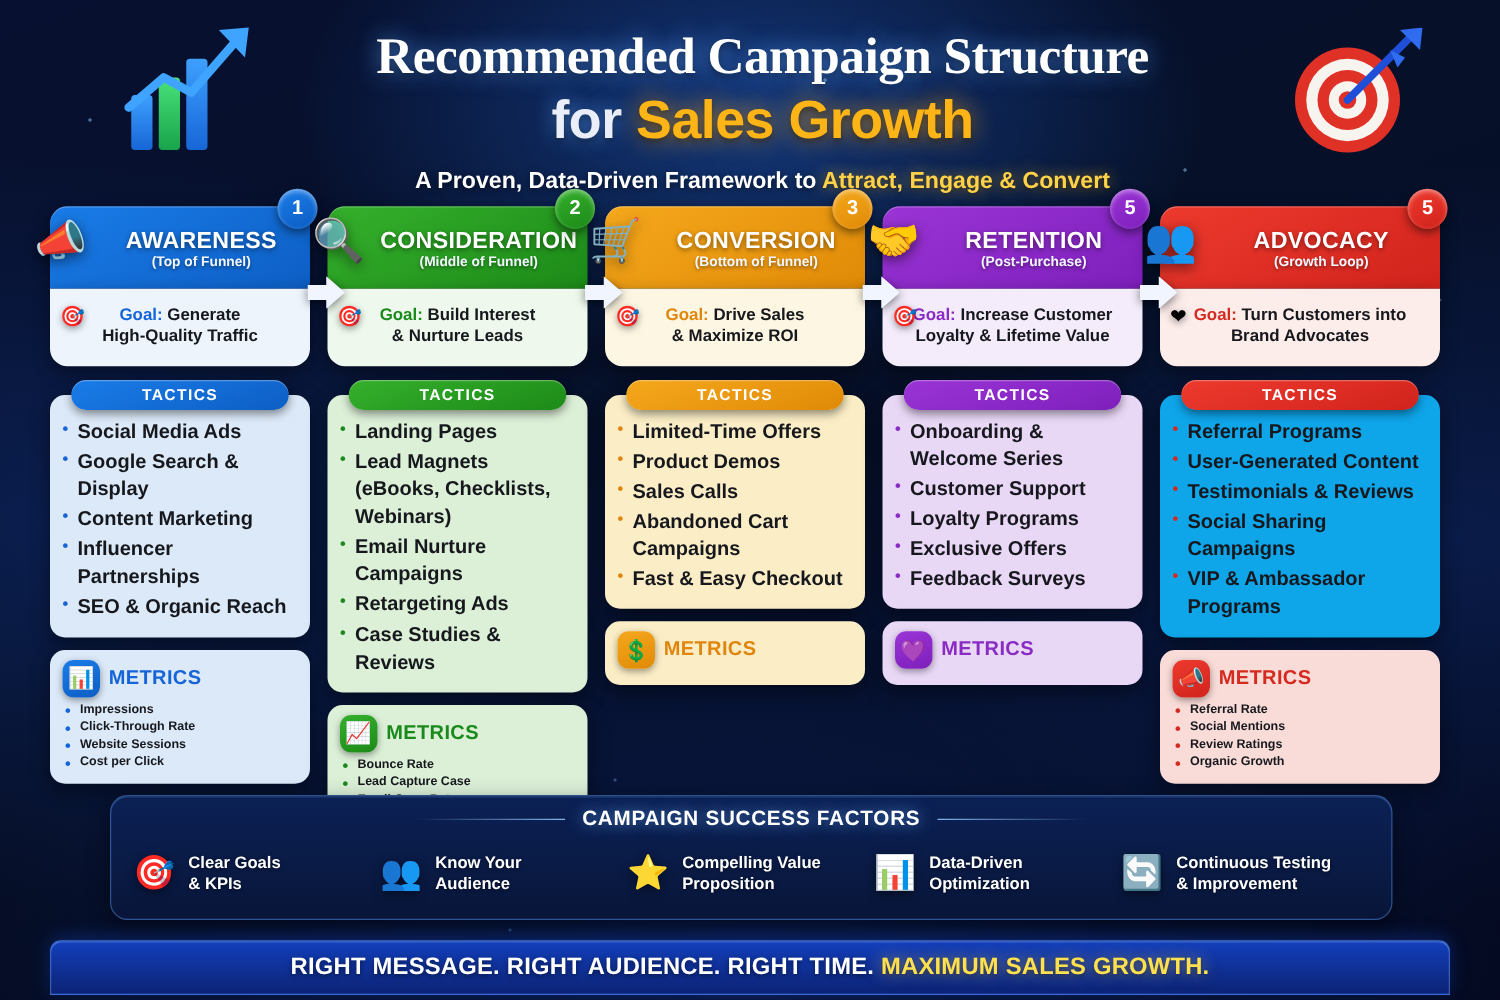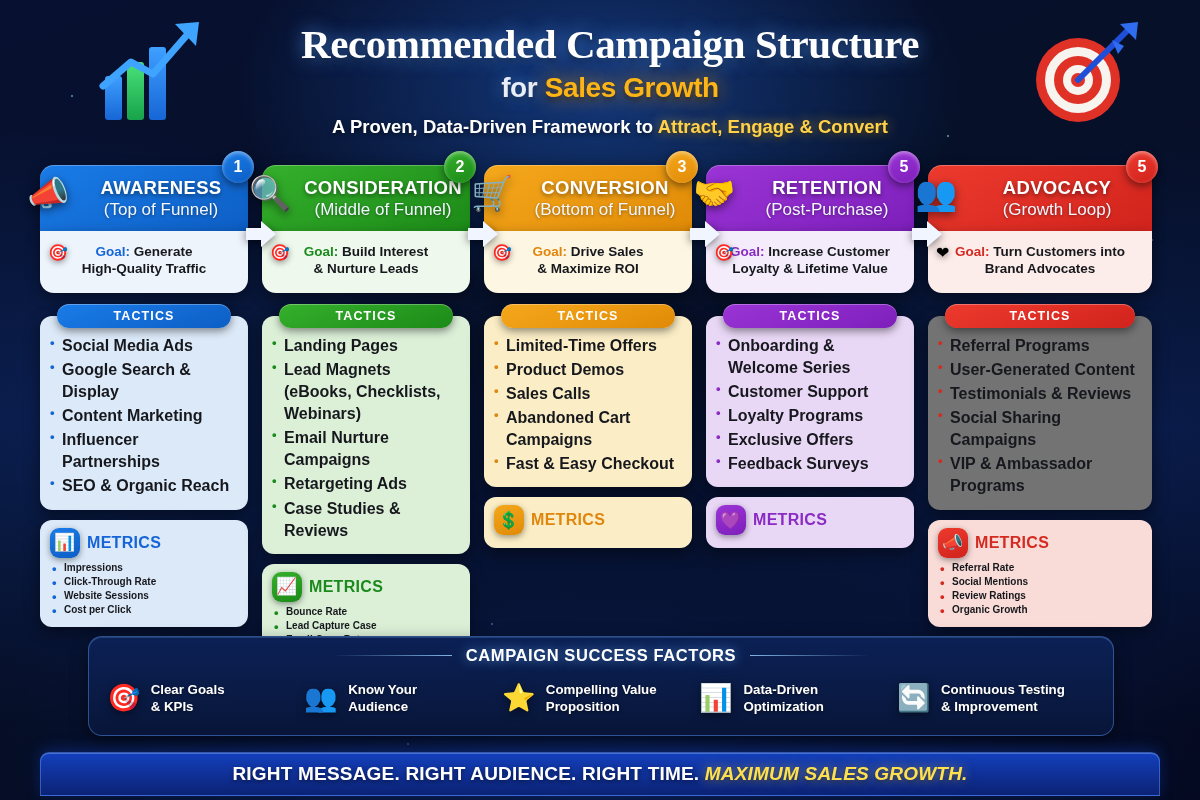--- a/index.html
+++ b/index.html
@@ -39,21 +39,21 @@
 
   
   #header { position:absolute; left:0; top:8px; width:1200px; height:150px; }
   .deco { position:absolute; }
   #title-wrap { position:absolute; left:220px; top:12px; width:780px; text-align:center; }
   .title-l1 {
     font-size:41px; font-weight:bold; color:#ffffff; letter-spacing:-.4px;
     text-shadow:0 0 18px rgba(90,160,255,.75), 0 3px 6px rgba(0,0,0,.6);
     font-family:Liberation Serif, serif;
   }
-  .title-l2 { font-size:28px; font-weight:bold; margin-top:4px; letter-spacing:-.4px; }
+  .title-l2 { font-size:43px; font-weight:bold; margin-top:4px; letter-spacing:-.4px; }
   .title-l2 .plain { color:#e9eef8; text-shadow:0 0 16px rgba(90,160,255,.7),0 3px 6px rgba(0,0,0,.6); }
   .title-l2 .accent {
     color:#fcb416;
     text-shadow:0 0 20px rgba(255,170,20,.75), 0 3px 5px rgba(0,0,0,.55);
   }
   .subtitle { margin-top:12px; font-size:18.5px; font-weight:bold; color:#ffffff;
               text-shadow:0 2px 5px rgba(0,0,0,.6); }
   .subtitle .hl { color:#ffd24a; text-shadow:0 0 12px rgba(255,200,50,.6),0 2px 4px rgba(0,0,0,.5); }
 
   
@@ -66,21 +66,21 @@
   .head {
     height:66px; border-radius:14px 14px 0 0; position:relative;
     display:flex; flex-direction:column; align-items:center; justify-content:center;
     padding-left:34px;
     box-shadow:0 4px 14px rgba(0,0,0,.45), inset 0 1px 0 rgba(255,255,255,.28);
   }
   .head .h-title {
     font-size:18.5px; font-weight:bold; color:#fff; letter-spacing:.3px;
     text-shadow:0 2px 4px rgba(0,0,0,.45);
   }
-  .head .h-sub { font-size:17px; color:#f3f7ff; margin-top:1px; text-shadow:0 1px 3px rgba(0,0,0,.4); }
+  .head .h-sub { font-size:11px; color:#f3f7ff; margin-top:1px; text-shadow:0 1px 3px rgba(0,0,0,.4);font-weight:bold; }
   .badge {
     position:absolute; right:-6px; top:-14px; width:32px; height:32px; border-radius:50%;
     display:flex; align-items:center; justify-content:center;
     font-size:16px; font-weight:bold; color:#fff;
     box-shadow:0 3px 8px rgba(0,0,0,.5), inset 0 2px 4px rgba(255,255,255,.45);
   }
   .head-icon {
     position:absolute; left:-22px; top:-4px; width:62px; height:64px;
     display:flex; align-items:center; justify-content:center;
     font-size:34px; line-height:1; filter:drop-shadow(0 3px 5px rgba(0,0,0,.55));
@@ -161,21 +161,21 @@
     position:absolute; left:40px; top:752px; width:1120px; height:44px;
     border-radius:9px 9px 0 0;
     background:linear-gradient(180deg,#123bb0 0%,#0e2f8f 50%,#0a2madd 100%);
     background:linear-gradient(180deg,#1340bd 0%,#0f2f94 55%,#0b2375 100%);
     border:1px solid rgba(120,170,255,.4);
     display:flex; align-items:center; justify-content:center;
     box-shadow:0 -3px 14px rgba(20,70,200,.35), inset 0 1px 0 rgba(160,200,255,.35);
   }
   #banner-txt { font-size:19px; font-weight:bold; color:#fff; letter-spacing:.2px;
                 text-shadow:0 2px 4px rgba(0,0,0,.5); }
-  #banner-txt .hl { color:#ffe14f; text-shadow:0 0 12px rgba(255,220,80,.55),0 2px 4px rgba(0,0,0,.45);font-style:italic; }
+  #banner-txt .hl { color:#ffe14f; text-shadow:0 0 12px rgba(255,220,80,.55),0 2px 4px rgba(0,0,0,.45); }
 </style>
 <style>.col.c0 .listbox li:before, .col.c0 .metrics li:before { color:#1565d8; }</style><style>.col.c1 .listbox li:before, .col.c1 .metrics li:before { color:#1a8a1c; }</style><style>.col.c2 .listbox li:before, .col.c2 .metrics li:before { color:#e0860d; }</style><style>.col.c3 .listbox li:before, .col.c3 .metrics li:before { color:#8a2bc4; }</style><style>.col.c4 .listbox li:before, .col.c4 .metrics li:before { color:#d42a20; }</style></head>
 <body>
 
 <div id="bg"></div>
 
 <div id="header">
 
   <div class="deco" style="left:95px;top:6px;width:120px;height:110px;">
     <svg viewBox="0 0 120 110" width="120" height="110">
@@ -402,21 +402,21 @@
         <div class="goal-emoji">❤</div>
         <div class="goal-txt">
           <span class="gw" style="color:#d42a20;">Goal:</span>
           <span>Turn Customers into</span><br>
           <span>Brand Advocates</span>
         </div>
       </div>
     </div>
 
     <div class="pill" style="background:linear-gradient(160deg,#ed3a2e,#d1231c);">TACTICS</div>
-    <div class="listbox" style="background:#737373;">
+    <div class="listbox" style="background:#0ea5e9;">
       <ul>
           <li>Referral Programs</li>
           <li>User-Generated Content</li>
           <li>Testimonials &amp; Reviews</li>
           <li>Social Sharing Campaigns</li>
           <li>VIP &amp; Ambassador Programs</li>
         </ul>
     </div>
 
     <div class="metrics" style="background:#f9dcd8;">

